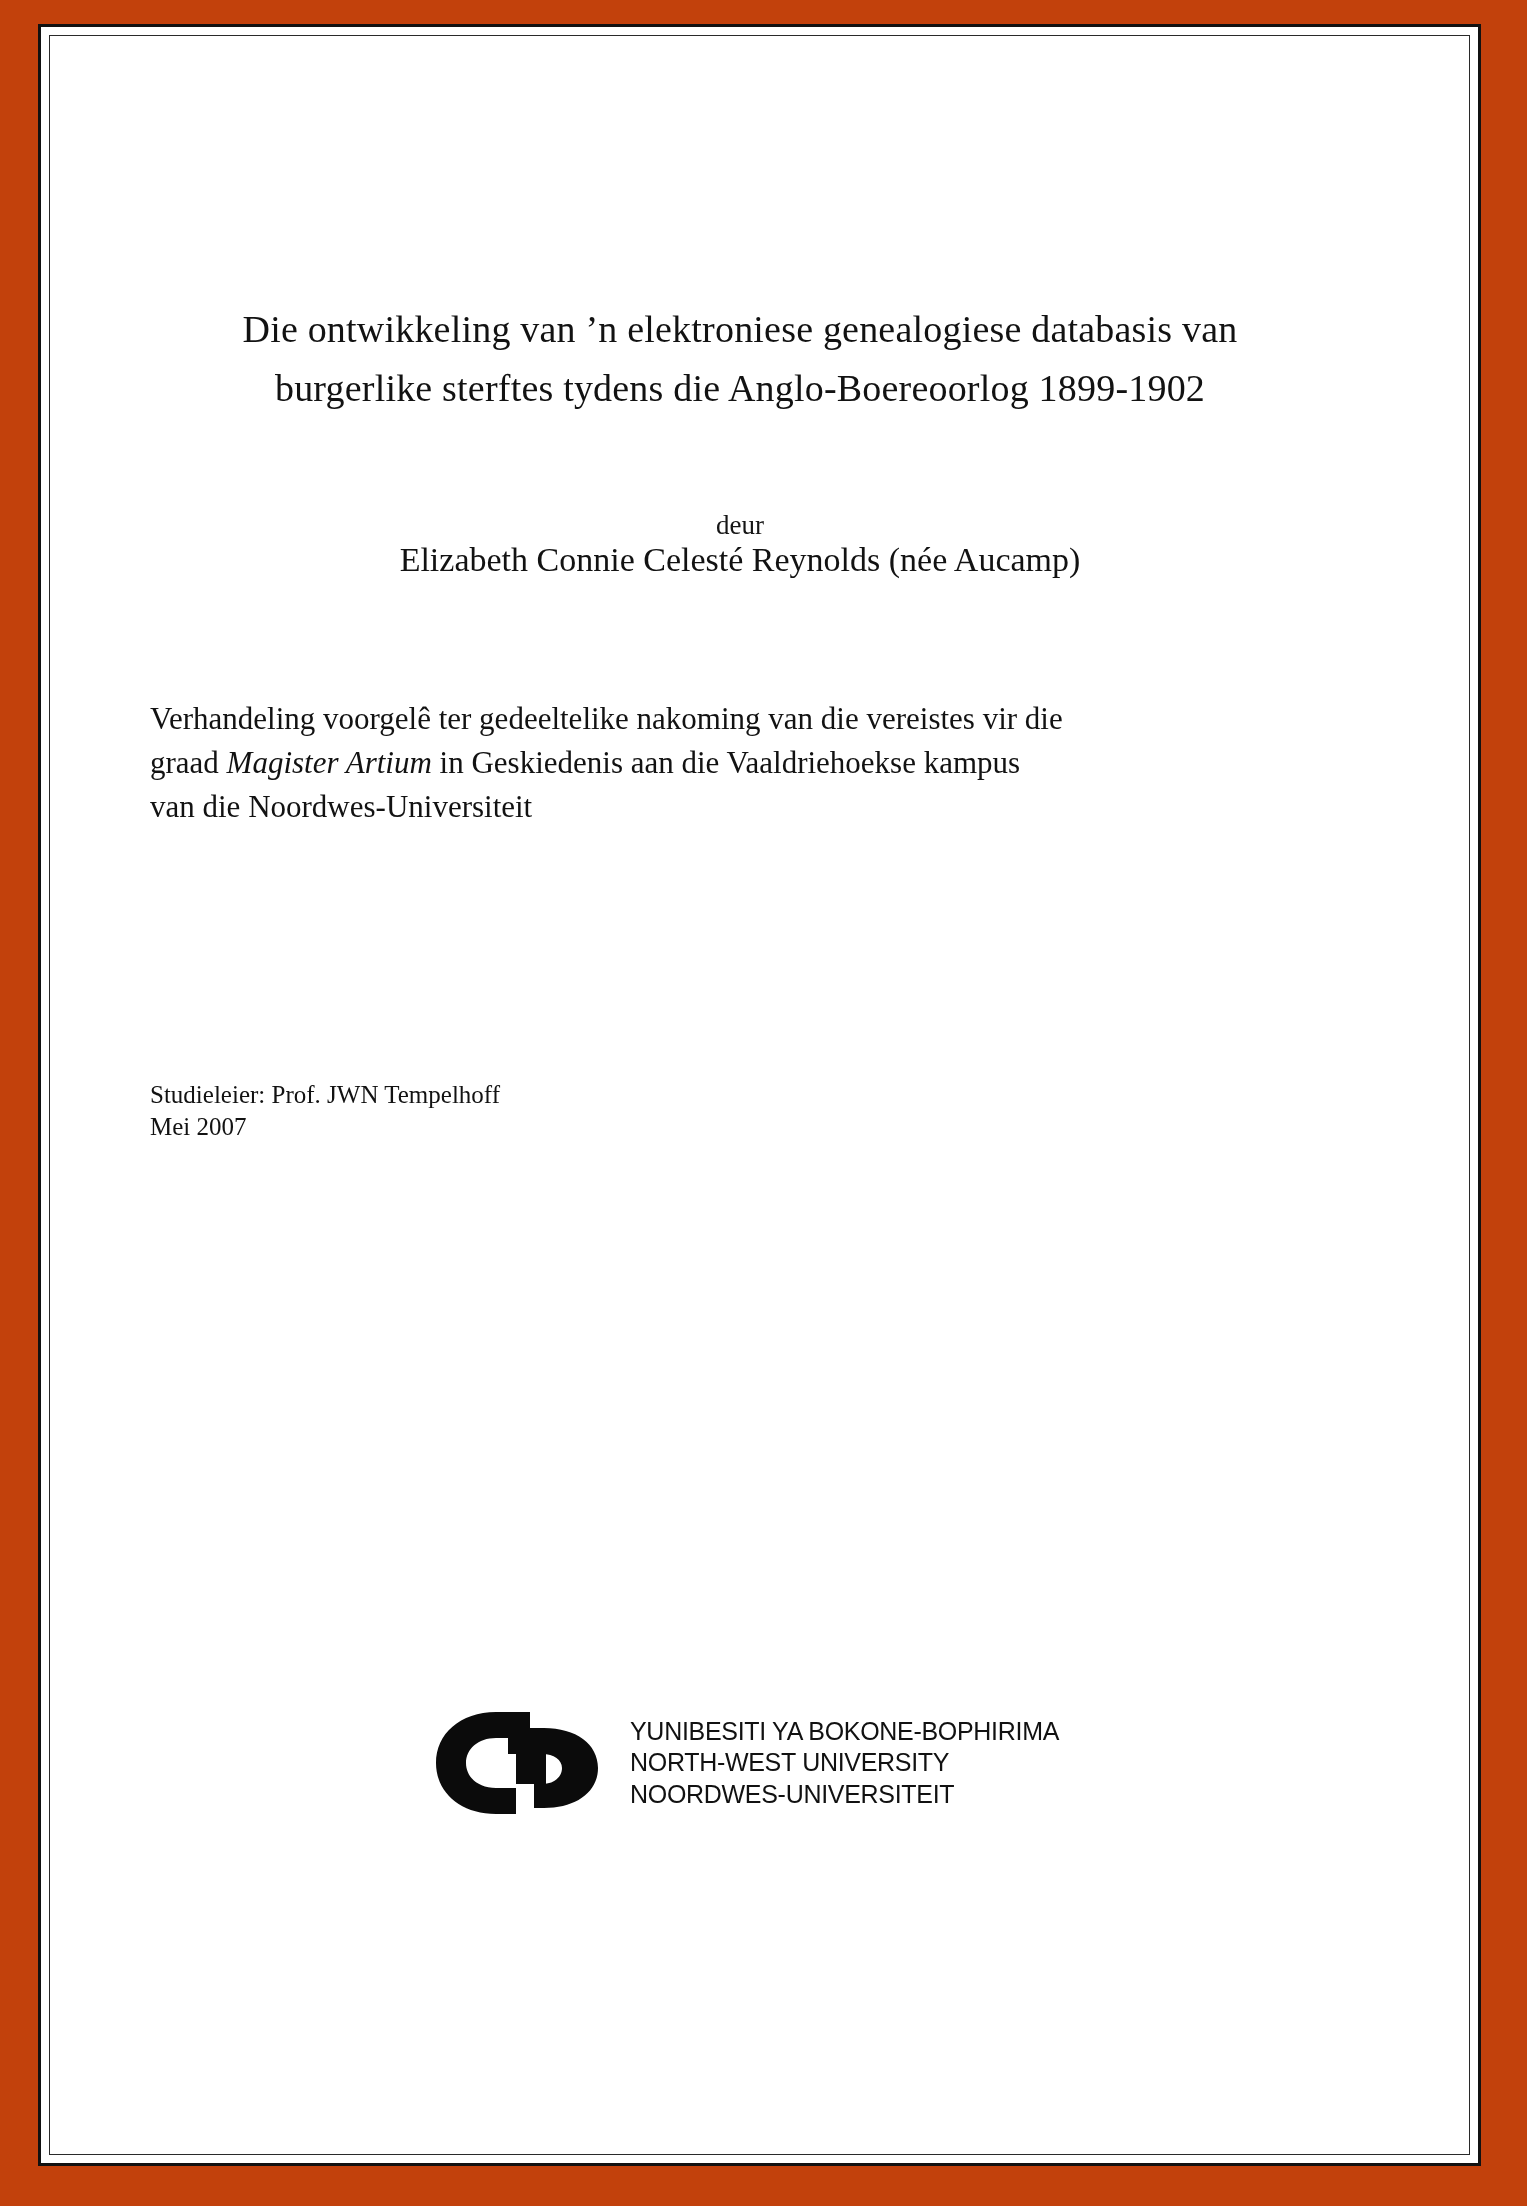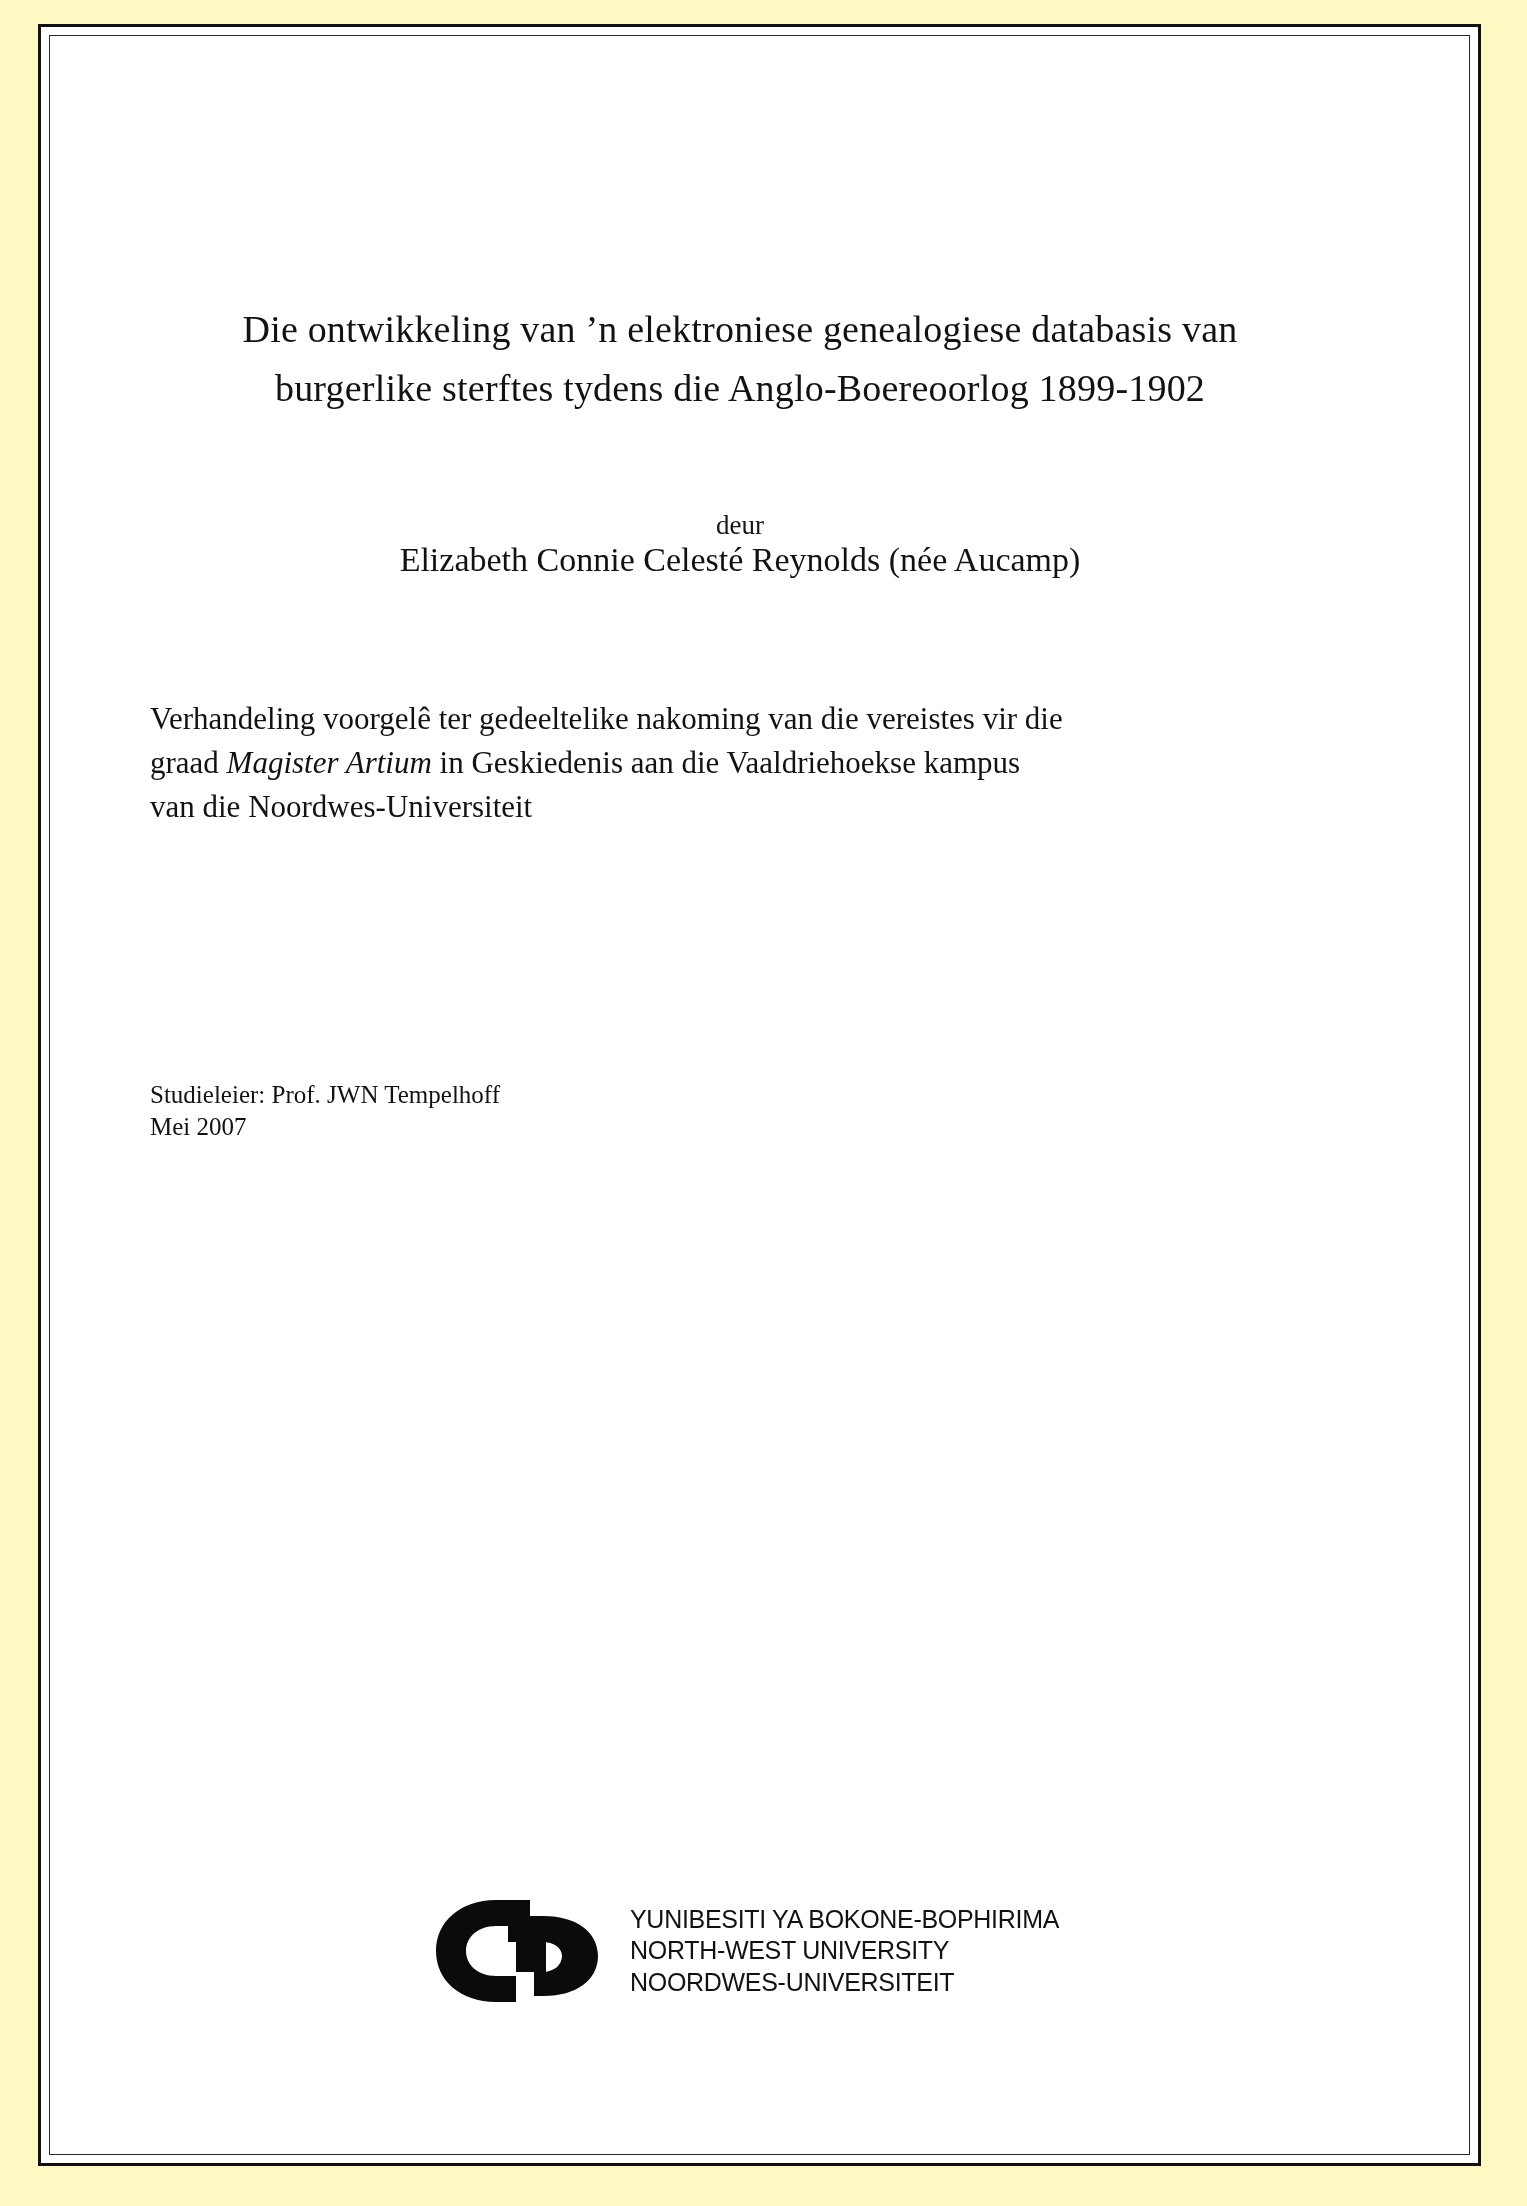--- a/index.html
+++ b/index.html
@@ -12,21 +12,21 @@
     height: 2206px;
     font-family: "Liberation Serif", serif;
     color: #1a1a1a;
     overflow: hidden;
   }
 
   .page {
     position: relative;
     width: 1527px;
     height: 2206px;
-    background: #fef9c3;
+    background: #c2410c;
   }
 
   
   .scan-frame {
     position: absolute;
     left: 38px;
     top: 24px;
     width: 1443px;
     height: 2142px;
     border: 3px solid #111;
@@ -96,21 +96,21 @@
     margin-top: 250px;
     font-size: 25px;
     line-height: 1.28;
     color: #121212;
   }
 
   
   .logo-row {
     position: absolute;
     left: 430px;
-    top: 1892px;
+    top: 1704px;
     display: flex;
     align-items: center;
   }
   .logo-mark {
     width: 186px;
     height: 118px;
     position: relative;
     flex: 0 0 auto;
   }
   .logo-mark svg { display: block; }

